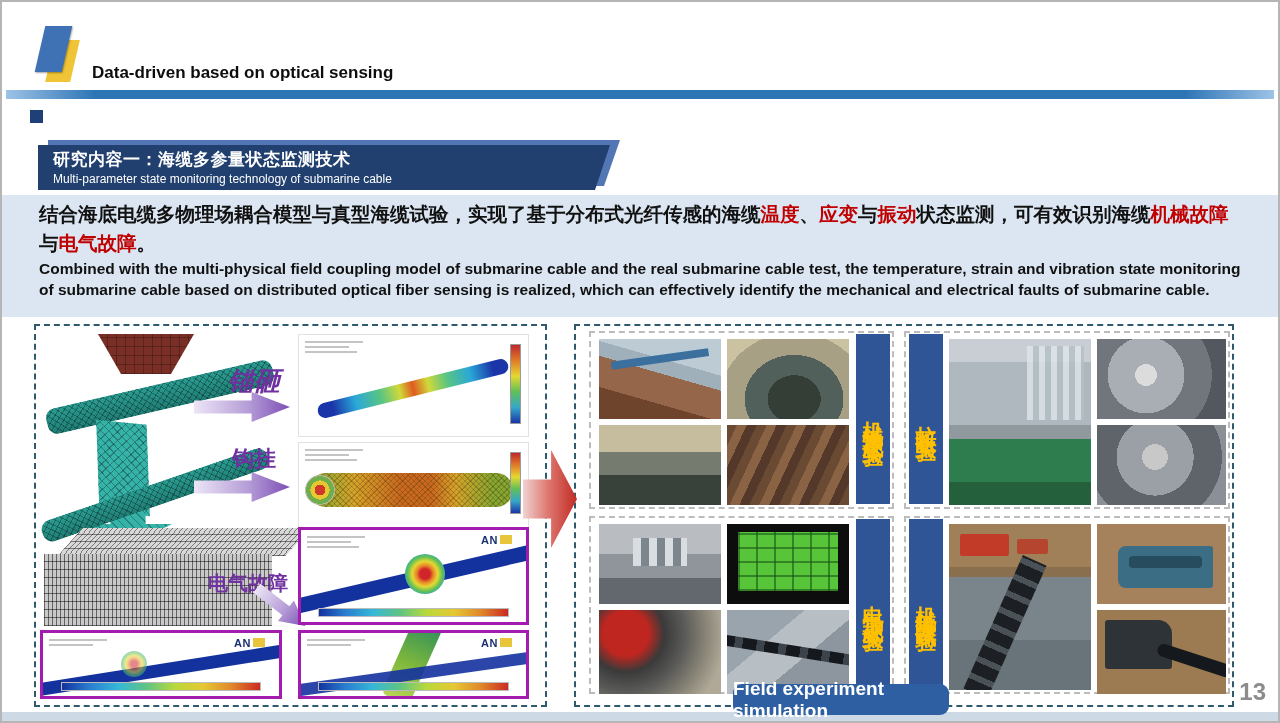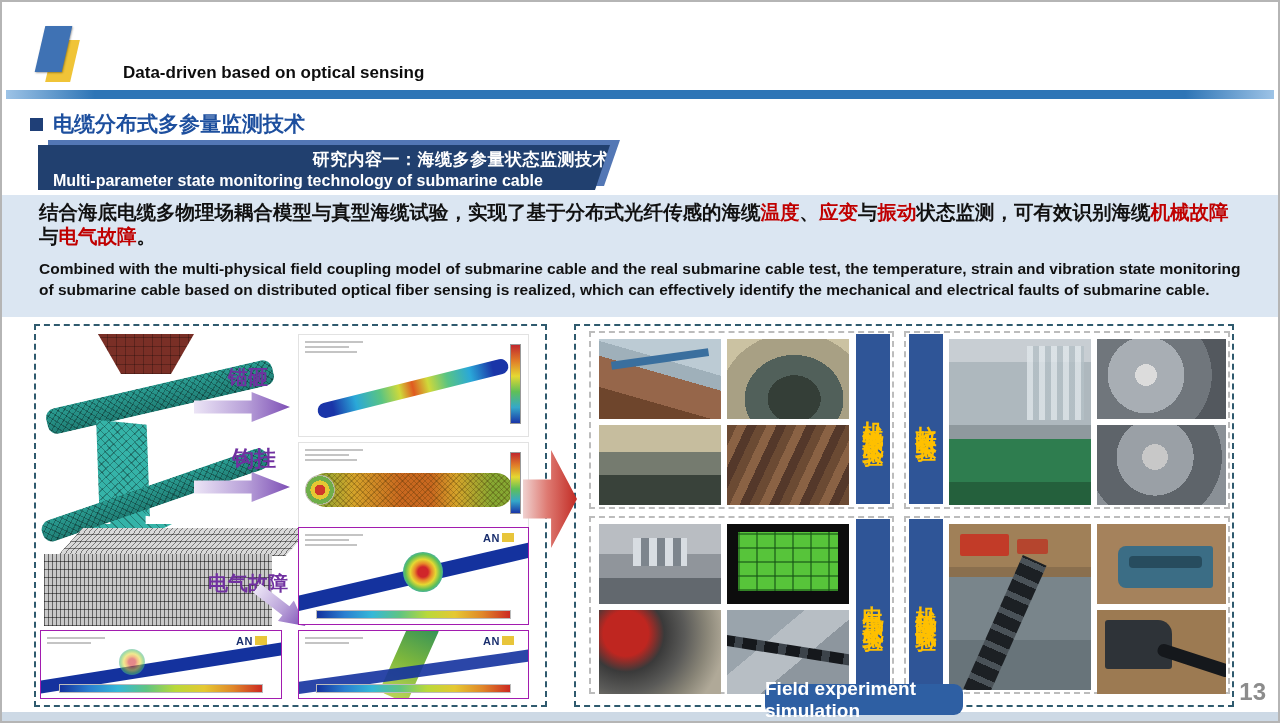--- a/index.html
+++ b/index.html
@@ -9,43 +9,43 @@
     position:relative; width:1280px; height:723px; background:#ffffff;
     border:2px solid #b5b5b5; overflow:hidden; margin:0 auto;
   }
   
   .logo { position:absolute; left:36px; top:24px; width:50px; height:60px; }
   .logo-yellow { position:absolute; left:12px; top:14px; width:25px; height:42px;
     background:#f0c437; transform:skewX(-13deg); }
   .logo-blue { position:absolute; left:2px; top:0; width:27px; height:46px;
     background:#3f72b4; transform:skewX(-13deg); box-shadow:1px 1px 2px rgba(0,0,0,.35); }
   .header-title { position:absolute; left:88px; top:24px; font-size:28px; font-weight:bold; color:#0d0d0d; letter-spacing:.5px; }
-  .header-subtitle { position:absolute; left:90px; top:61px; font-size:17px; font-weight:bold; color:#0d0d0d;margin-left:31px; }
+  .header-subtitle { position:absolute; left:90px; top:61px; font-size:17px; font-weight:bold; color:#0d0d0d; }
   .header-bar { position:absolute; left:4px; right:4px; top:88px; height:9px;
     background:linear-gradient(90deg,#9dc3e6 0%,#2e75b6 7%,#2e75b6 93%,#9dc3e6 100%); }
 
   
   .section-row { position:absolute; left:28px; top:108px; display:flex; align-items:center; }
   .section-bullet { width:13px; height:13px; background:#1f3f77; margin-right:10px; }
   .section-title-zh { font-size:21px; font-weight:bold; color:#1d4f9e; }
   .section-title-en { font-size:19px; font-weight:bold; color:#1d4f9e; margin-left:6px; }
 
   
   .banner-shadow { position:absolute; left:46px; top:138px; width:572px; height:46px;
     background:#5377b5; clip-path:polygon(0 0,100% 0,calc(100% - 16px) 100%,0 100%); }
   .banner { position:absolute; left:36px; top:143px; width:572px; height:45px;
     background:#21406f; clip-path:polygon(0 0,100% 0,calc(100% - 15px) 100%,0 100%);
     color:#fff; padding:3px 0 0 15px; }
-  .banner-line1 { font-size:17px; font-weight:bold; letter-spacing:.5px;text-align:right; }
-  .banner-line2 { font-size:16px; font-weight:bold; margin-top:1px; }
+  .banner-line1 { font-size:17px; font-weight:bold; letter-spacing:.5px; }
+  .banner-line2 { font-size:12px; font-weight:normal; margin-top:1px; }
 
   
   .summary { position:absolute; left:0; top:193px; width:1280px; height:122px; background:#dbe6f2; }
   .summary-zh { position:absolute; left:37px; top:5px; width:1208px;
-    font-size:19.5px; font-weight:bold; color:#111; line-height:24px; }
+    font-size:19.5px; font-weight:bold; color:#111; line-height:29px; }
   .summary-zh .red { color:#c00000; }
   .summary-en { position:absolute; left:37px; top:63px; width:1210px;
     font-size:15.5px; font-weight:bold; color:#111; line-height:21px; }
 
   
   .panel { position:absolute; background:#fff; border:2px dashed #2f5a6e; }
   .left-panel  { left:32px;  top:322px; width:513px; height:383px; }
   .right-panel { left:572px; top:322px; width:660px; height:383px; }
   .group { position:absolute; border:2px dashed #bcbcbc; }
 
@@ -84,21 +84,21 @@
     transform:skewX(-42deg);
     background:
       repeating-linear-gradient(90deg, rgba(0,0,0,.45) 0 1px, transparent 1px 5px),
       repeating-linear-gradient(0deg, rgba(0,0,0,.45) 0 1px, transparent 1px 7px),
       #d8d8d8; }
   .mesh-block-front { position:absolute; left:8px; top:26px; width:228px; height:72px;
     background:
       repeating-linear-gradient(90deg, rgba(0,0,0,.5) 0 1px, transparent 1px 4px),
       repeating-linear-gradient(0deg, rgba(0,0,0,.5) 0 1px, transparent 1px 8px),
       #c9c9c9; }
-  .ansys-box { position:absolute; background:#fff; border:1px solid #a21caf; overflow:hidden; }
+  .ansys-box { position:absolute; background:#fff; border:3px solid #a21caf; overflow:hidden; }
   .ansys-logo { position:absolute; right:14px; top:4px; font-size:11px; font-weight:bold; color:#1a2f6e; letter-spacing:.5px; }
   .ansys-logo::after { content:""; display:inline-block; width:12px; height:9px; background:#e8c53a; margin-left:2px; }
   .ansys-cable { position:absolute; background:#14329e; }
   .hotspot { position:absolute; border-radius:50%;
     background:radial-gradient(circle,#d0262a 0 18%,#e8872a 30%,#e5d832 45%,#5fbf57 62%,#35a8c9 78%,rgba(20,50,158,0) 85%); }
   .cstrip { position:absolute; bottom:6px; left:8%; width:84%; height:7px; outline:1px solid #bbb;
     background:linear-gradient(90deg,#14329e,#2a7fd0,#35b8d8,#5fc483,#b9d93a,#e5c832,#e0872a,#cc2a22); }
   .hook-col { position:absolute; left:62px; top:0; width:50px; height:92px; transform:skewX(8deg) rotate(6deg);
     background:
       repeating-linear-gradient(45deg, rgba(0,0,0,.28) 0 1px, transparent 1px 6px),
@@ -150,60 +150,59 @@
   .dock-cable { position:absolute; left:30%; top:18%; width:18%; height:88%;
     background:repeating-linear-gradient(0deg,#1c2024 0 12px,#4a5258 12px 18px); transform:rotate(24deg); }
   .ph-d1 { background:linear-gradient(180deg,#a5825c 0 100%); }
   .boat-blue { position:absolute; left:16%; top:28%; width:74%; height:52%; background:#3b6d85; border-radius:8px 3px 3px 8px; }
   .boat-blue::after { content:""; position:absolute; left:12%; top:22%; width:76%; height:30%; background:#274c5e; border-radius:4px; }
   .ph-d2 { background:linear-gradient(180deg,#9c7a52 0 100%); }
   .ship-dark { position:absolute; left:6%; top:12%; width:52%; height:58%; background:#2e3338; border-radius:3px 14px 3px 3px; }
   .ship-cable { position:absolute; left:46%; top:52%; width:60%; height:16%;
     background:#15181c; transform:rotate(18deg); border-radius:6px; }
 
-  .caption-banner { position:absolute; left:731px; top:682px; width:198px; height:31px;
-    background:#2e5fa3; border-radius:9px; display:flex; align-items:center; justify-content:center; z-index:6;margin-left:32px; }
+  .caption-banner { position:absolute; left:731px; top:682px; width:216px; height:31px;
+    background:#2e5fa3; border-radius:9px; display:flex; align-items:center; justify-content:center; z-index:6; }
   .caption-banner span { color:#fff; font-weight:bold; font-size:19px; }
 
   .page-number { position:absolute; right:12px; top:676px; font-size:24px; font-weight:bold; color:#8c8c8c; z-index:7; }
   .bottom-strip { position:absolute; left:0; right:0; bottom:0; height:9px; background:#cdd9e5; }
 </style>
 </head>
 <body>
 
 <div class="slide">
 
   <div class="logo">
     <div class="logo-yellow"></div>
     <div class="logo-blue"></div>
   </div>
   <div class="header-subtitle">Data-driven based on optical sensing</div>
   <div class="header-bar"></div>
 
   <div class="section-row">
     <div class="section-bullet"></div>
-    <span class="section-title-zh">电缆分布式多参量监测技术</span>
   </div>
 
   <div class="banner-shadow"></div>
   <div class="banner">
     <div class="banner-line1">研究内容一：海缆多参量状态监测技术</div>
     <div class="banner-line2">Multi-parameter state monitoring technology of submarine cable</div>
   </div>
 
   <div class="summary">
     <div class="summary-zh"><span>结合海底电缆多物理场耦合模型与真型海缆试验，实现了基于分布式光纤传感的海缆</span><span class="red">温度</span><span>、</span><span class="red">应变</span><span>与</span><span class="red">振动</span><span>状态监测，可有效识别海缆</span><span class="red">机械故障</span><span>与</span><span class="red">电气故障</span><span>。</span></div>
     <div class="summary-en">Combined with the multi-physical field coupling model of submarine cable and the real submarine cable test, the temperature, strain and vibration state monitoring of submarine cable based on distributed optical fiber sensing is realized, which can effectively identify the mechanical and electrical faults of submarine cable.</div>
   </div>
 
   <div class="panel left-panel">
 
     <div class="cable-mesh" style="left:8px; top:58px; width:232px; height:26px; transform:rotate(-13deg);"></div>
     <div class="anchor-block"></div>
-    <div class="sim-label" style="left:192px; top:38px; font-size:20px;">锚砸</div>
+    <div class="sim-label" style="left:192px; top:38px; font-size:26px;font-style:italic;">锚砸</div>
     <div class="p-arrow" style="left:158px; top:66px; width:96px; height:30px;"></div>
     <div class="fea-box" style="left:262px; top:8px; width:231px; height:103px;">
       <div class="fea-lines">
           <i></i>
           <i></i>
           <i></i>
         </div>
       <div class="fea-cable1"></div>
       <div class="fea-legend"></div>
     </div>

